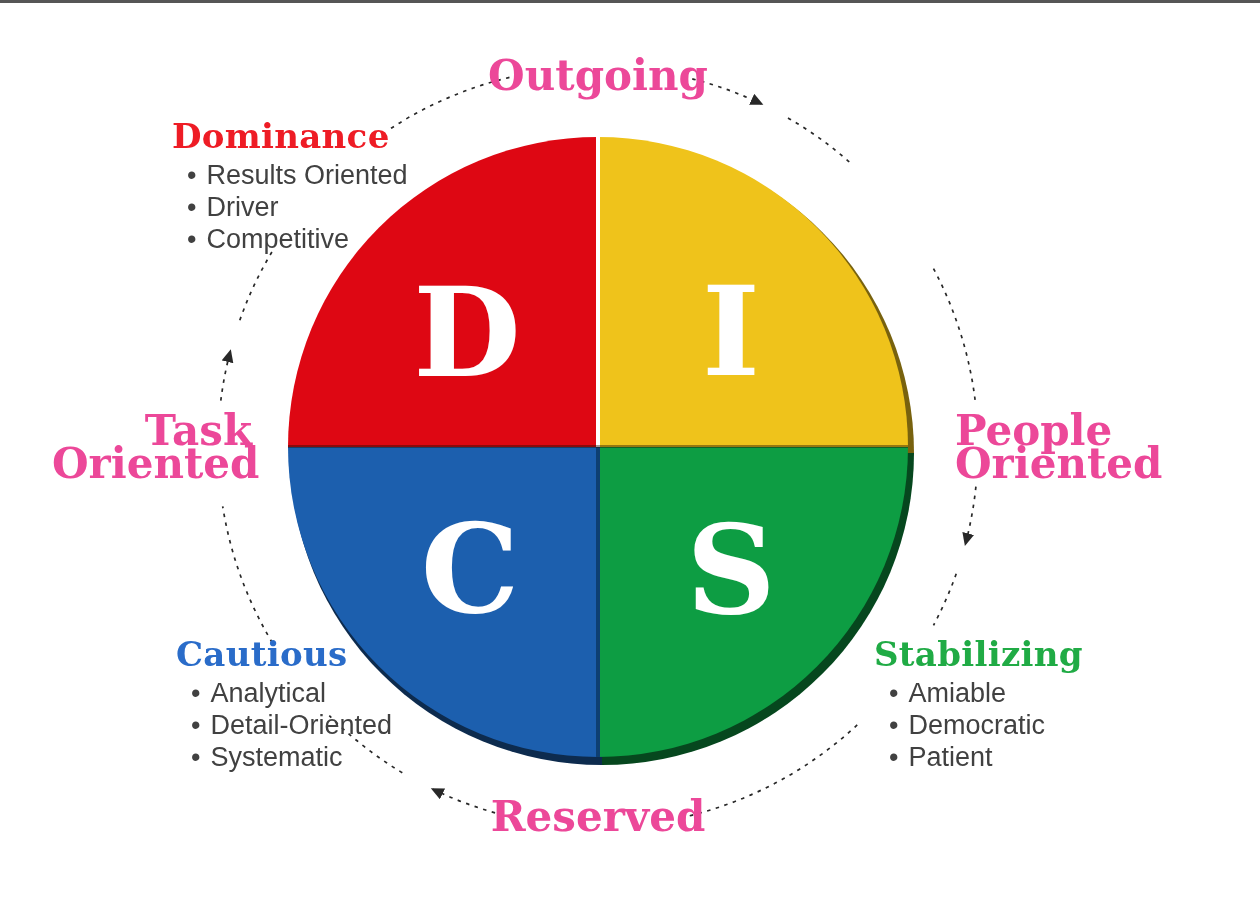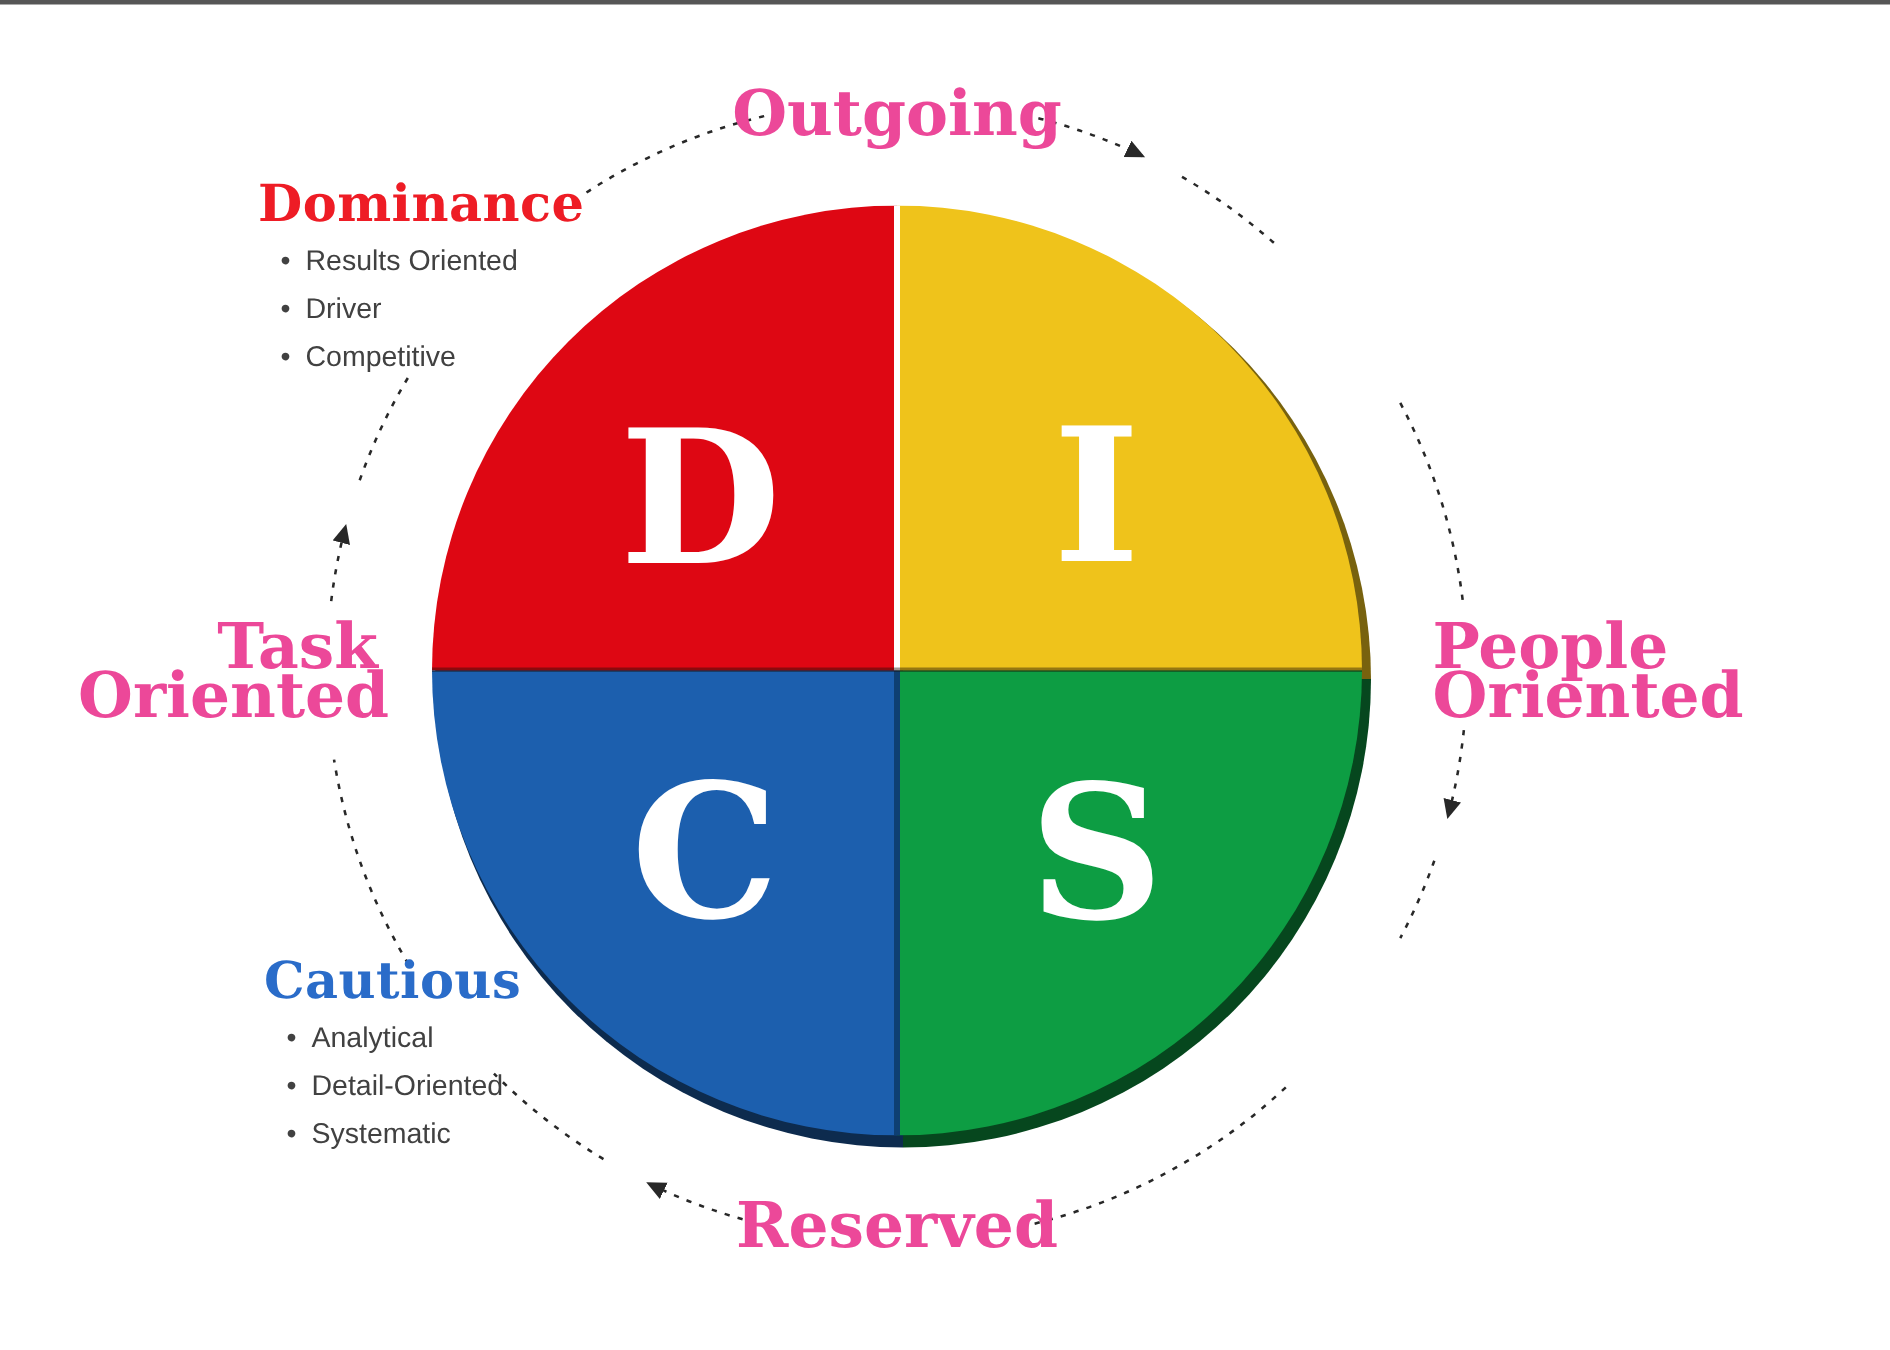--- a/index.html
+++ b/index.html
@@ -34,21 +34,21 @@
   #axis-top{left:598px;top:59px;transform:translateX(-50%);}
   #axis-bottom{left:598px;top:800px;transform:translateX(-50%);}
   #axis-left{left:52px;top:414px;width:200px;text-align:right;}
   #axis-right{left:955px;top:414px;text-align:left;}
 
   
   .trait{position:absolute;}
   .trait-title{font-family:"DejaVu Serif",serif;font-weight:bold;font-size:34px;line-height:36px;
     letter-spacing:0.3px;}
   .trait-bullets{margin:5px 0 0 0;padding:0 0 0 15px;list-style:none;
-    font-size:19px;line-height:32px;color:#414141;}
+    font-size:27px;line-height:32px;color:#414141;}
   .trait-bullets li::before{content:"•";margin-right:10px;color:#414141;}
   #trait-dominance{left:172px;top:118px;}
   #trait-influencing{left:856px;top:120px;}
   #trait-cautious{left:176px;top:636px;}
   #trait-stabilizing{left:874px;top:636px;}
 </style>
 </head>
 <body>
 
 <div id="stage">
@@ -113,13 +113,21 @@
 
   <div class="trait" id="trait-cautious">
     <div class="trait-title" style="color: rgb(42, 108, 201);">Cautious</div>
     <ul class="trait-bullets">
         <li>Analytical</li>
         <li>Detail-Oriented</li>
         <li>Systematic</li>
       </ul>
   </div>
 
+  <div class="trait" id="trait-stabilizing">
+    <div class="trait-title" style="color: rgb(32, 171, 69);">Stabilizing</div>
+    <ul class="trait-bullets">
+        <li>Amiable</li>
+        <li>Democratic</li>
+        <li>Patient</li>
+      </ul>
+  </div>
 </div>
 
 </body></html>

